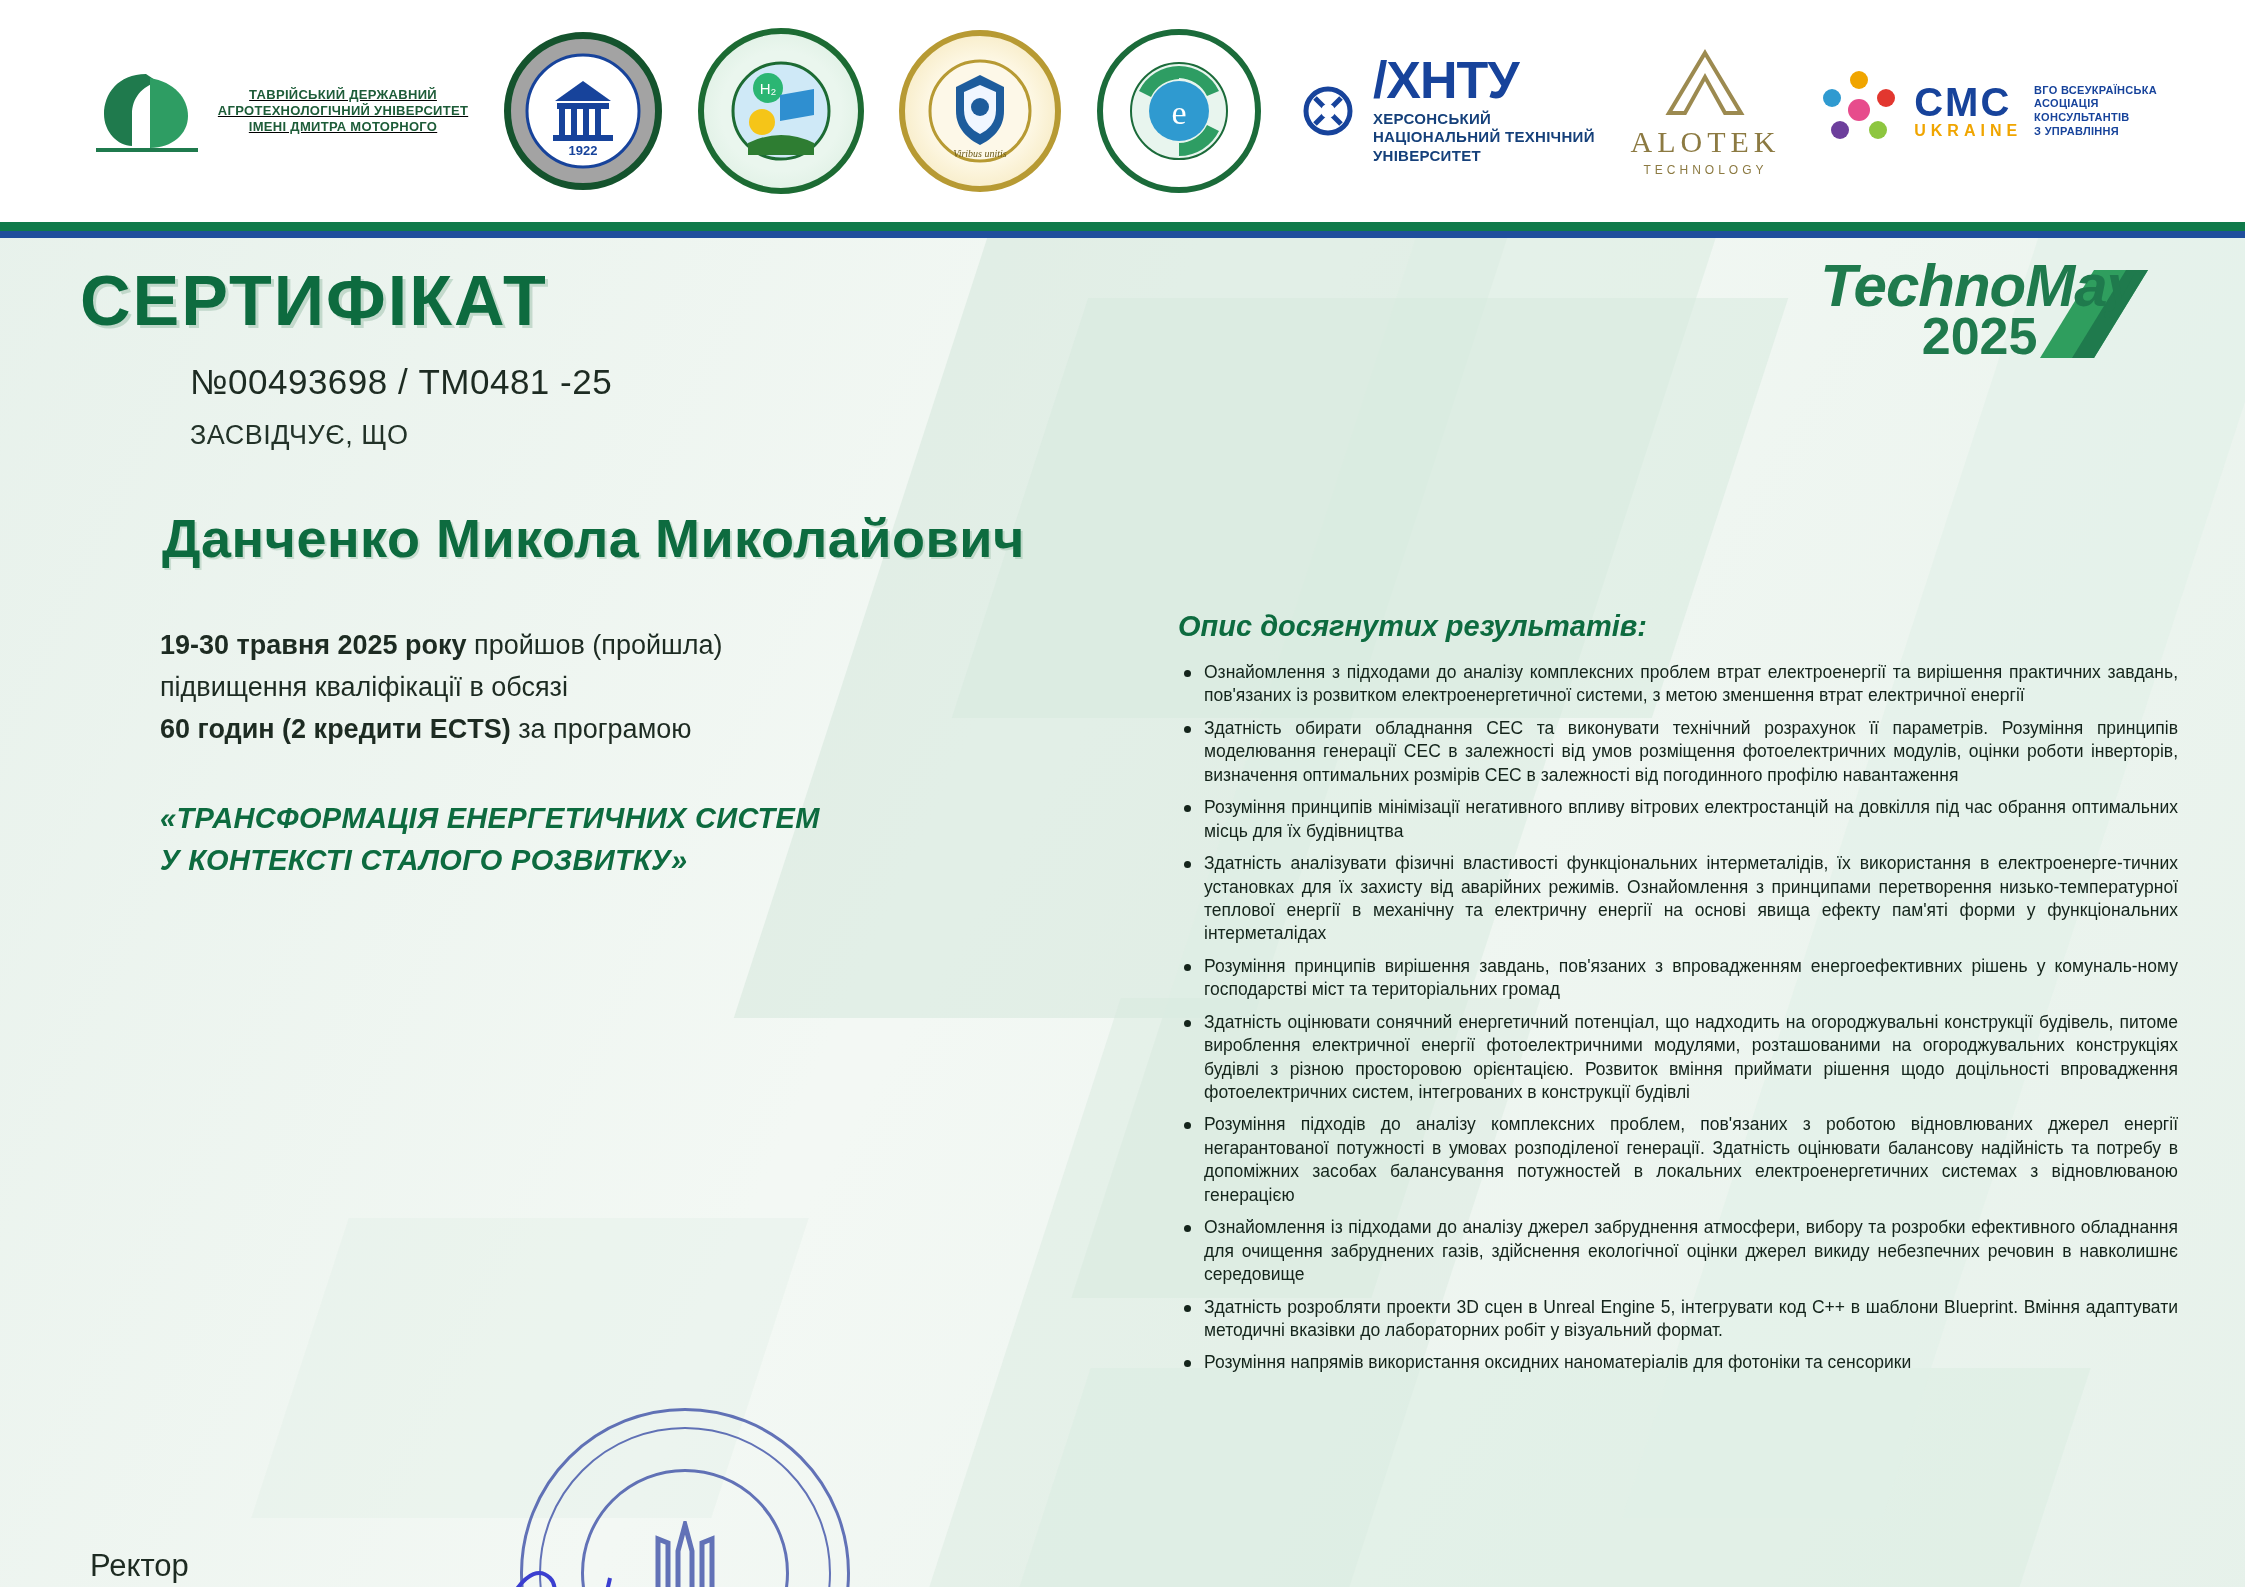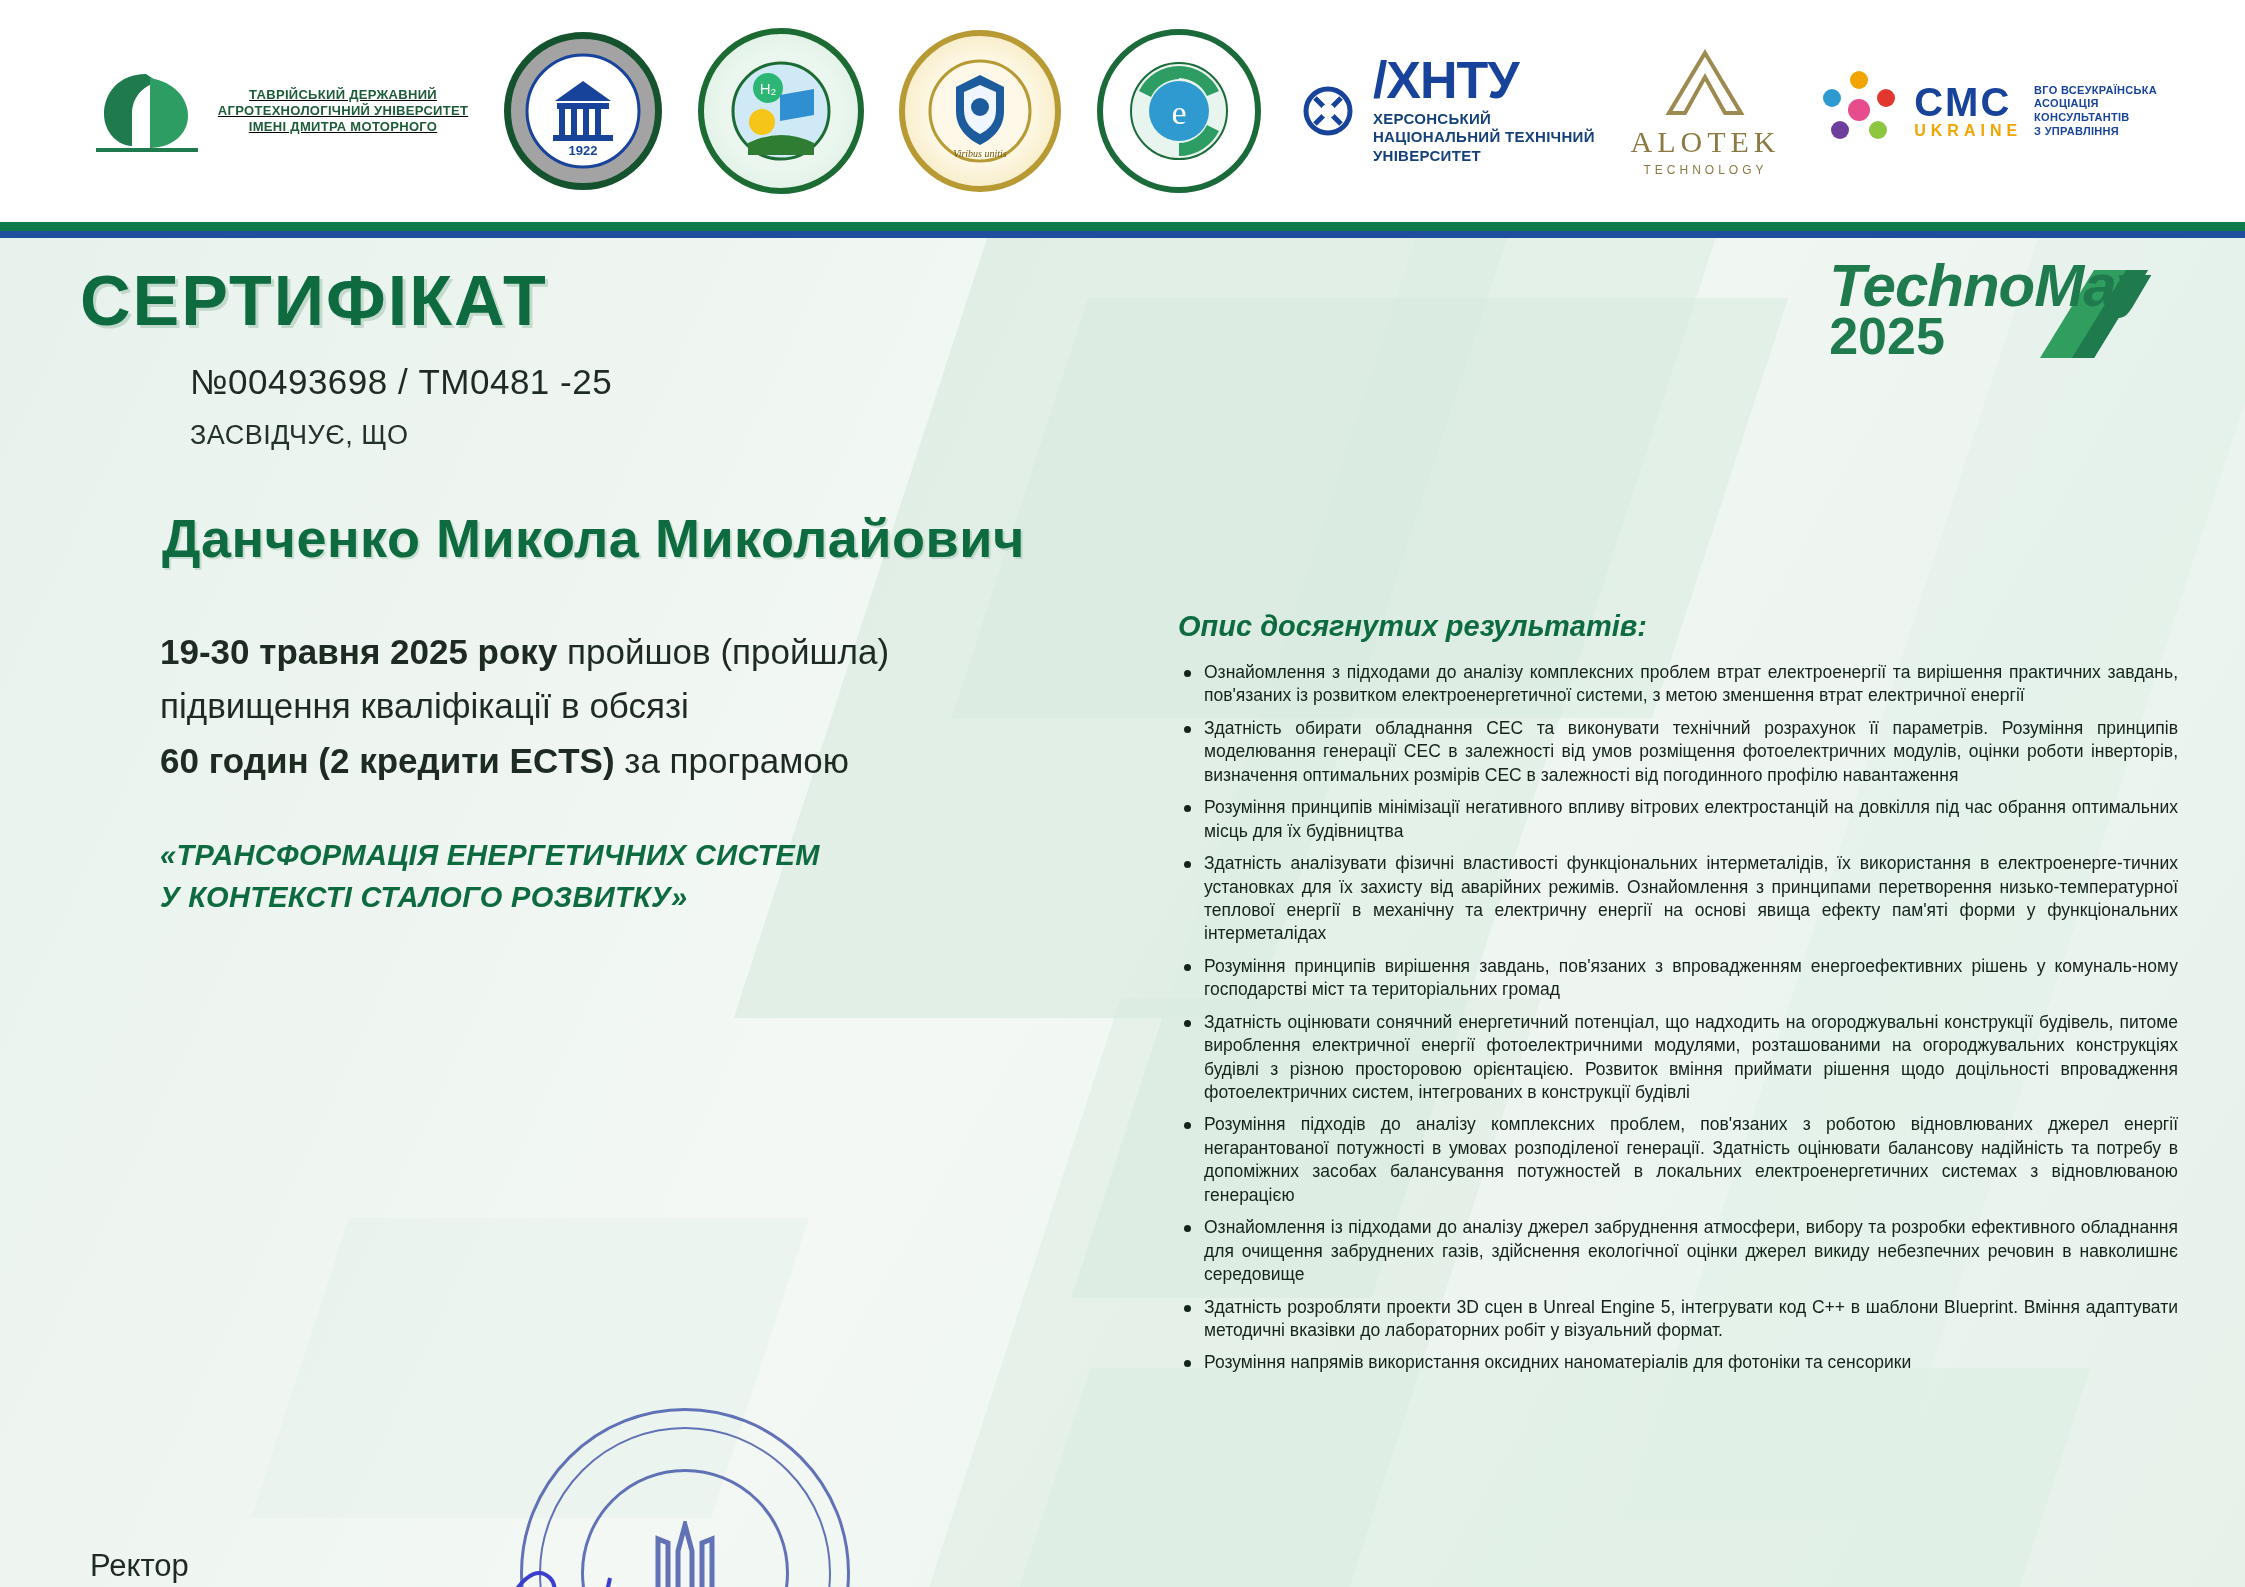--- a/index.html
+++ b/index.html
@@ -99,21 +99,21 @@
   }
   .holder-name {
     font-size: 54px;
     font-weight: bold;
     color: #0d6b3f;
     margin: 56px 0 0 82px;
     text-shadow: 2px 2px 0 rgba(120,170,140,.3);
     letter-spacing: .5px;
   }
 
-  .block-dates { margin: 56px 0 0 80px; font-size: 35px; color: #1d2b22; line-height: 1.55; }
+  .block-dates { margin: 56px 0 0 80px; font-size: 27px; color: #1d2b22; line-height: 1.55; }
   .block-dates b { font-weight: bold; }
 
   .program-title {
     margin: 46px 0 0 80px;
     font-size: 29px;
     font-weight: bold;
     font-style: italic;
     color: #0d6b3f;
     line-height: 1.45;
     letter-spacing: .3px;
@@ -185,23 +185,23 @@
     position: absolute;
     left: 6px; top: 9px;
     width: 7px; height: 7px;
     border-radius: 50%;
     background: #14241b;
   }
 
   
   .technomay {
     position: absolute;
-    top: 18px; right: 97px;
+    top: 18px; right: 106px;
     z-index: 6;
-    text-align: left;
+    text-align: center;
   }
   .tm-word {
     font-size: 60px;
     font-weight: bold;
     color: #1f7a4d;
     letter-spacing: -1px;
     line-height: 1;
     font-style: italic;
   }
   .tm-year {

